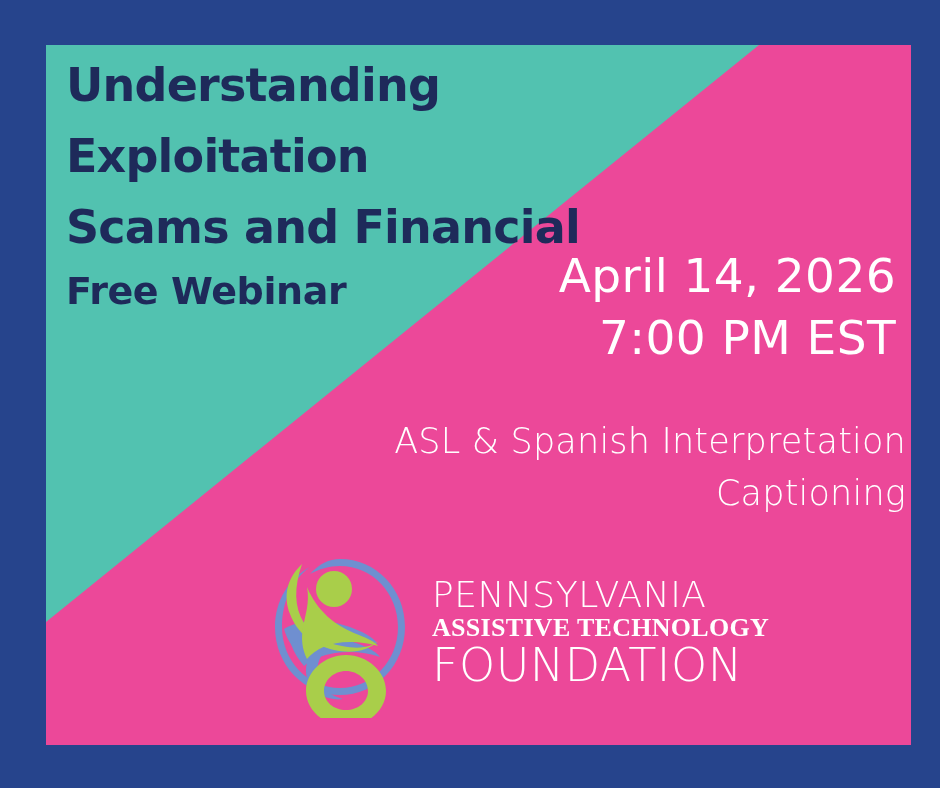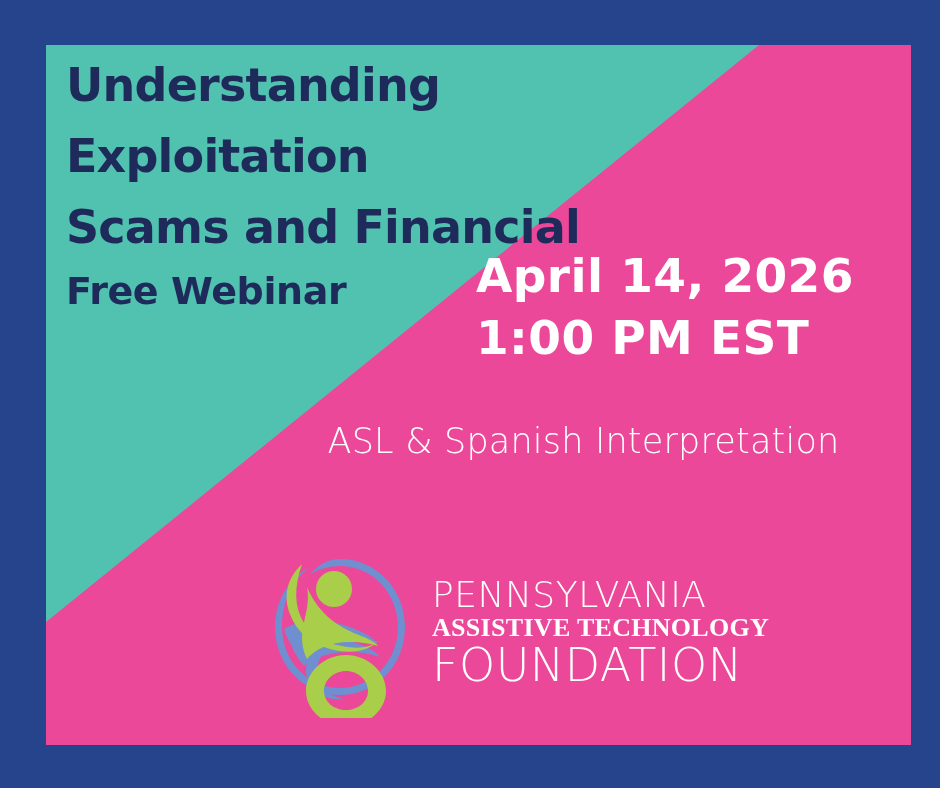--- a/index.html
+++ b/index.html
@@ -69,39 +69,39 @@
     letter-spacing: -0.4px;
     white-space: nowrap;
   }
 
   
   .datetime {
     position: absolute;
     left: 430px;
     top: 200px;
     width: 420px;
-    text-align: left;
+    text-align: right;
     color: #ffffff;
     font-family: "DejaVu Sans", "Liberation Sans", sans-serif;
-    font-weight: 700;
+    font-weight: 400;
   }
   .datetime .dt-line {
     font-size: 47px;
     line-height: 62px;
     letter-spacing: 0.4px;
     white-space: nowrap;
   }
 
   
   .access {
     position: absolute;
     left: 215px;
     top: 370px;
     width: 645px;
-    text-align: center;
+    text-align: right;
     color: #ffffff;
     font-family: "DejaVu Sans", "Liberation Sans", sans-serif;
     font-weight: 300;
   }
   .access .ac-line {
     font-size: 35px;
     line-height: 52px;
     letter-spacing: 0.2px;
     white-space: nowrap;
   }
@@ -161,25 +161,26 @@
 
     <div class="headline">
       <div class="hl-line">Understanding</div>
       <div class="hl-line">Exploitation</div>
       <div class="hl-line">Scams and Financial</div>
       <div class="sub-line">Free Webinar</div>
     </div>
 
     <div class="datetime">
       <div class="dt-line">April 14, 2026</div>
-      <div class="dt-line">1:00 PM EST</div>
+      <div class="dt-line">7:00 PM EST</div>
     </div>
 
     <div class="access">
       <div class="ac-line">ASL &amp; Spanish Interpretation</div>
+      <div class="ac-line">Captioning</div>
     </div>
 
     <div class="logo-lockup">
 
       <svg class="logo-mark" viewBox="0 0 160 175" aria-hidden="true">
 
         <path d="M82 16 C118 16 147 46 147 84 C147 122 118 152 82 152 C46 152 17 122 17 84 C17 58 31 35 52 24 C34 37 24 59 24 84 C24 118 50 145 82 145 C114 145 140 118 140 84 C140 50 114 23 82 23 C71 23 61 26 52 31 C61 21 71 16 82 16 Z" fill="#6f8fd0"></path>
 
         <path d="M26 86 C45 74 74 75 104 89 C112 93 117 97 120 101 C106 96 90 94 74 96 C60 98 48 103 40 110 C34 104 29 96 26 86 Z" fill="#6f8fd0"></path>
         <path d="M33 101 C54 90 82 92 110 105 C116 108 120 111 122 114 C108 109 92 108 77 110 C64 112 53 117 46 123 C41 117 36 110 33 101 Z" fill="#6f8fd0"></path>

